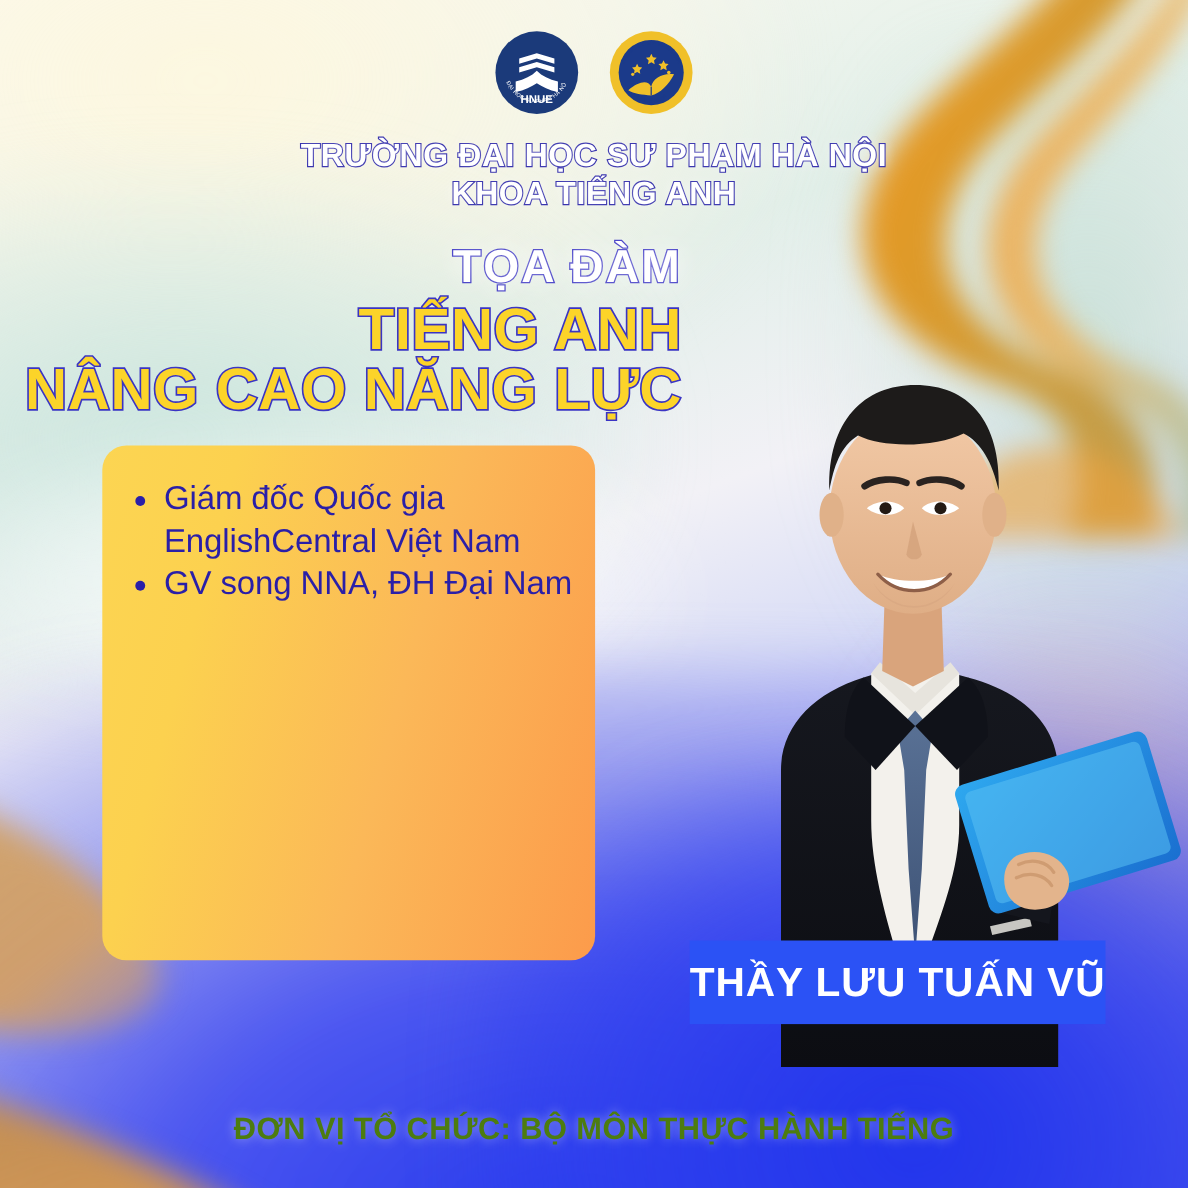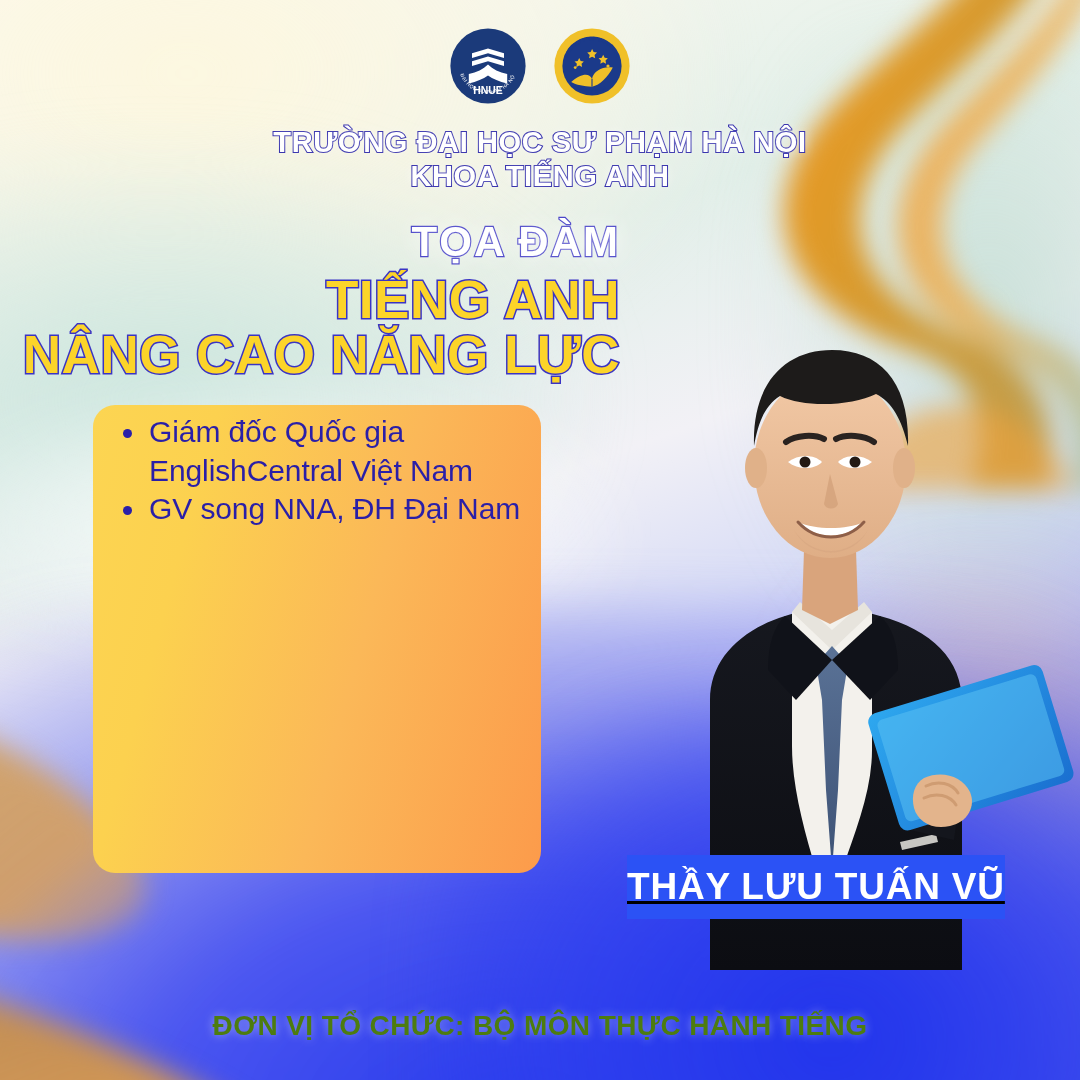--- a/index.html
+++ b/index.html
@@ -128,21 +128,21 @@
     line-height:55px;margin:0;
   }
 
   
   .bullet-card{
     position:absolute;left:93px;top:405px;width:448px;
     min-height:468px;
     border-radius:22px;
     background:linear-gradient(105deg,#fcd552 0%,#fcd14f 22%,#fbb858 58%,#fc9b4b 100%);
     z-index:6;
-    padding:8px 18px 20px 12px;
+    padding:30px 18px 20px 12px;
   }
   .bullet-list{
     list-style:none;margin:0;padding:0;
   }
   .bullet-item{
     position:relative;
     color:#2a1fa8;
     font-size:30px;
     line-height:38.5px;
     padding-left:44px;
@@ -160,25 +160,24 @@
   .photo-wrap{
     position:absolute;right:0;bottom:110px;
     width:500px;height:740px;
     z-index:4;overflow:hidden;
   }
   .photo-wrap svg{width:100%;height:100%;display:block;}
 
   
   .name-banner{
     position:absolute;left:627px;top:855px;
-    width:378px;height:64px;
+    width:378px;height:76px;
     background:#2b52f5;
-    display:flex;align-items:center;
+    display:flex;align-items:center;justify-content:center;
     z-index:7;
-    text-decoration:underline;
   }
   .name-text{
     color:#ffffff;font-size:37px;font-weight:bold;
     letter-spacing:.8px;line-height:40px;
     white-space:nowrap;
   }
 
   
   .footer{
     position:absolute;left:0;bottom:38px;width:100%;

